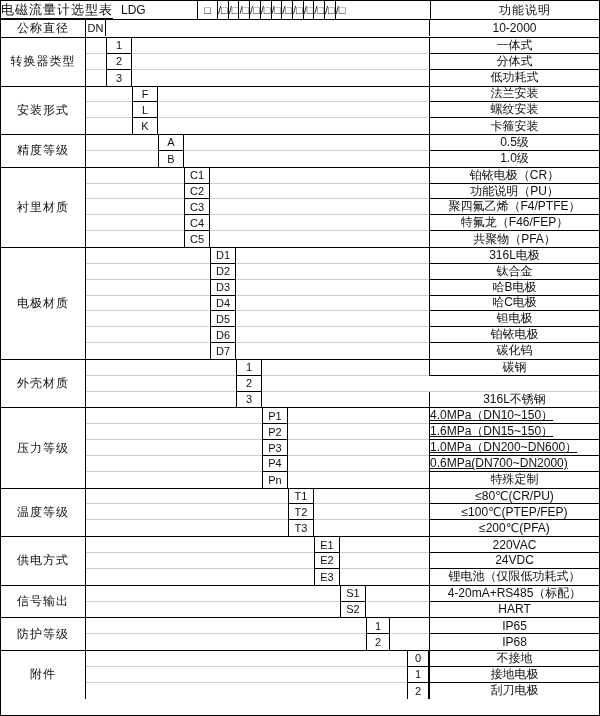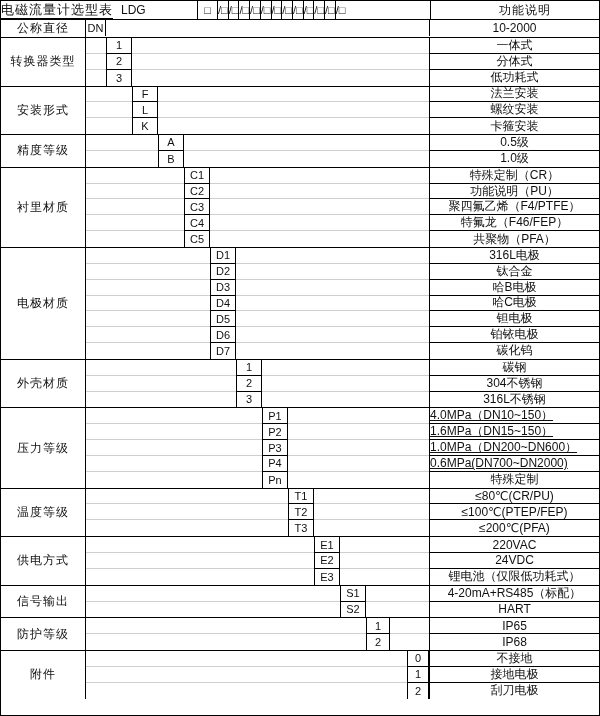--- a/index.html
+++ b/index.html
@@ -155,21 +155,21 @@
     </div>
   </div>
 
   <div class="block">
     <div class="label">衬里材质</div>
     <div class="rows">
       <div class="row">
         <div class="spacer s4"></div>
         <div class="code">C1</div>
         <div class="filler"></div>
-        <div class="func">特殊定制（CR）</div>
+        <div class="func">铂铱电极（CR）</div>
       </div>
       <div class="row">
         <div class="spacer s4"></div>
         <div class="code">C2</div>
         <div class="filler"></div>
         <div class="func">功能说明（PU）</div>
       </div>
       <div class="row">
         <div class="spacer s4"></div>
         <div class="code">C3</div>
@@ -245,21 +245,20 @@
       <div class="row">
         <div class="spacer s6"></div>
         <div class="code">1</div>
         <div class="filler"></div>
         <div class="func">碳钢</div>
       </div>
       <div class="row">
         <div class="spacer s6"></div>
         <div class="code">2</div>
         <div class="filler"></div>
-        <div class="func">304不锈钢</div>
       </div>
       <div class="row">
         <div class="spacer s6"></div>
         <div class="code">3</div>
         <div class="filler"></div>
         <div class="func">316L不锈钢</div>
       </div>
     </div>
   </div>
 

